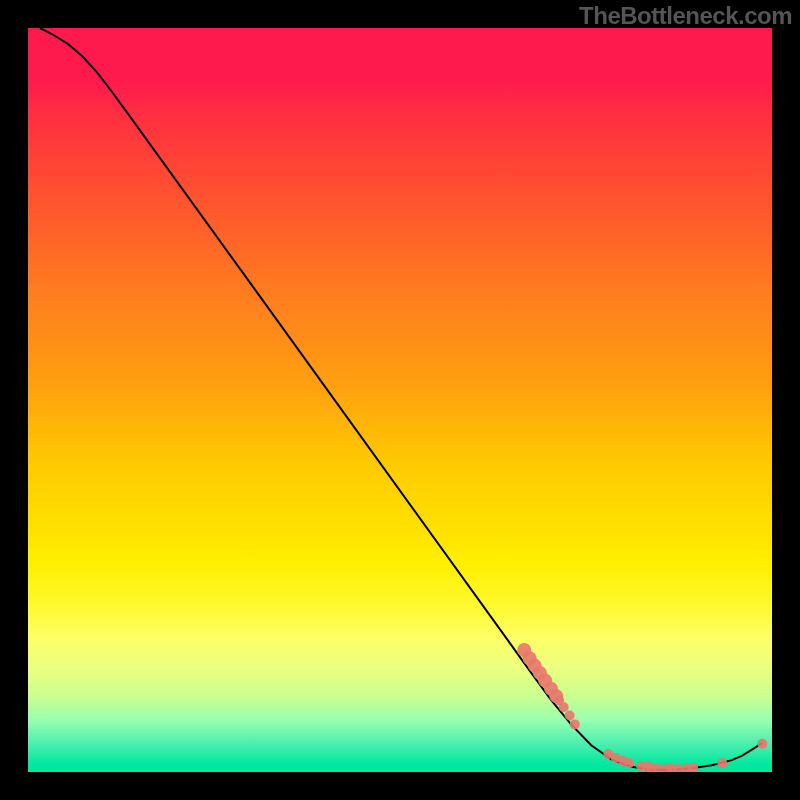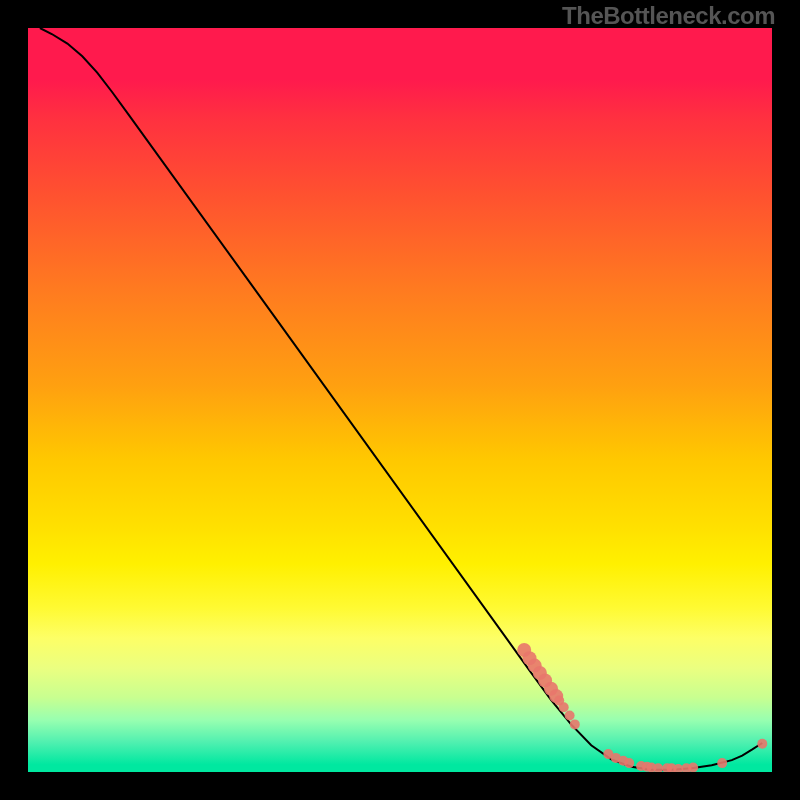--- a/index.html
+++ b/index.html
@@ -1,17 +1,17 @@
 <!DOCTYPE html>
 <html><head>
 <meta charset="utf-8">
 <style>
   * { margin: 0; padding: 0; box-sizing: border-box; }
   body { width: 800px; height: 800px; background: #000; position: relative; font-family: Arial, sans-serif; }
-  .brand { position: absolute; top: 2px; right: 25px; color: #555; font-size: 24px; font-weight: bold; letter-spacing: -0.5px; }
+  .brand { position: absolute; top: 2px; right: 8px; color: #555; font-size: 24px; font-weight: bold; letter-spacing: -0.5px; }
   .chart { position: absolute; left: 28px; top: 28px; width: 744px; height: 744px; }
   .gradient {
     width: 100%; height: 100%;
     background: linear-gradient(to bottom,
       #ff1a4d 0%,
       #ff1a4d 7%,
       #ff3040 12%,
       #ff5030 22%,
       #ff7a20 35%,
       #ffa010 48%,

